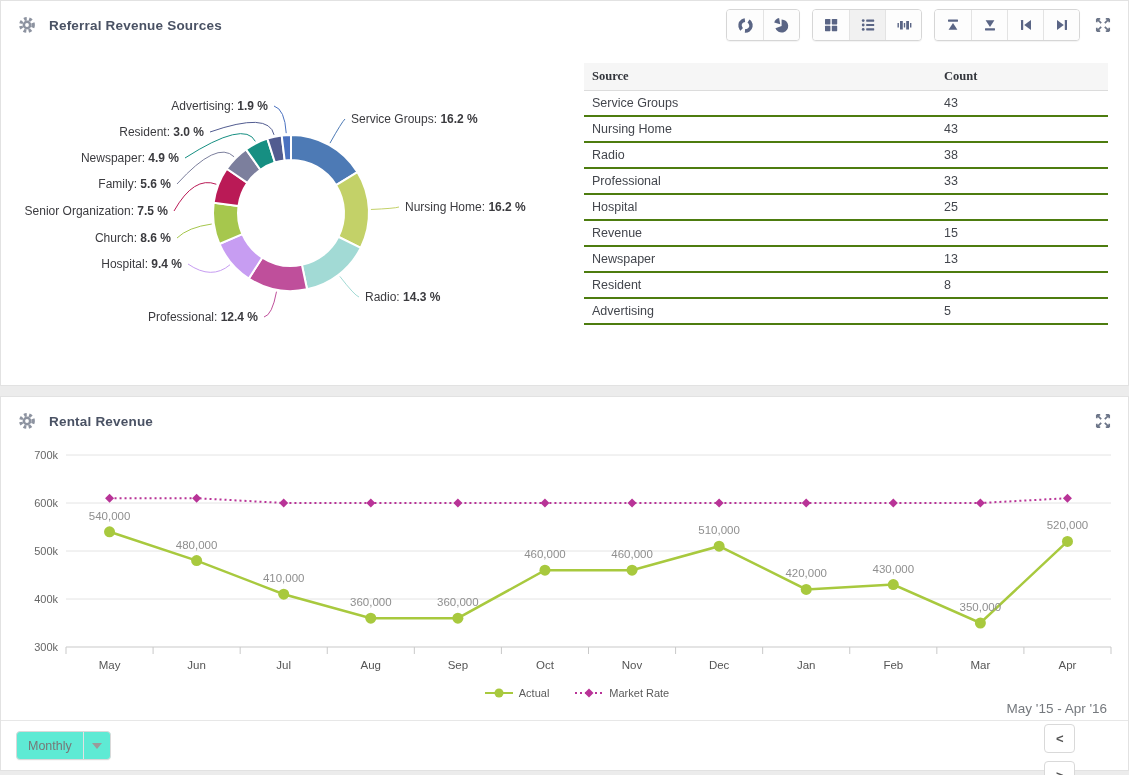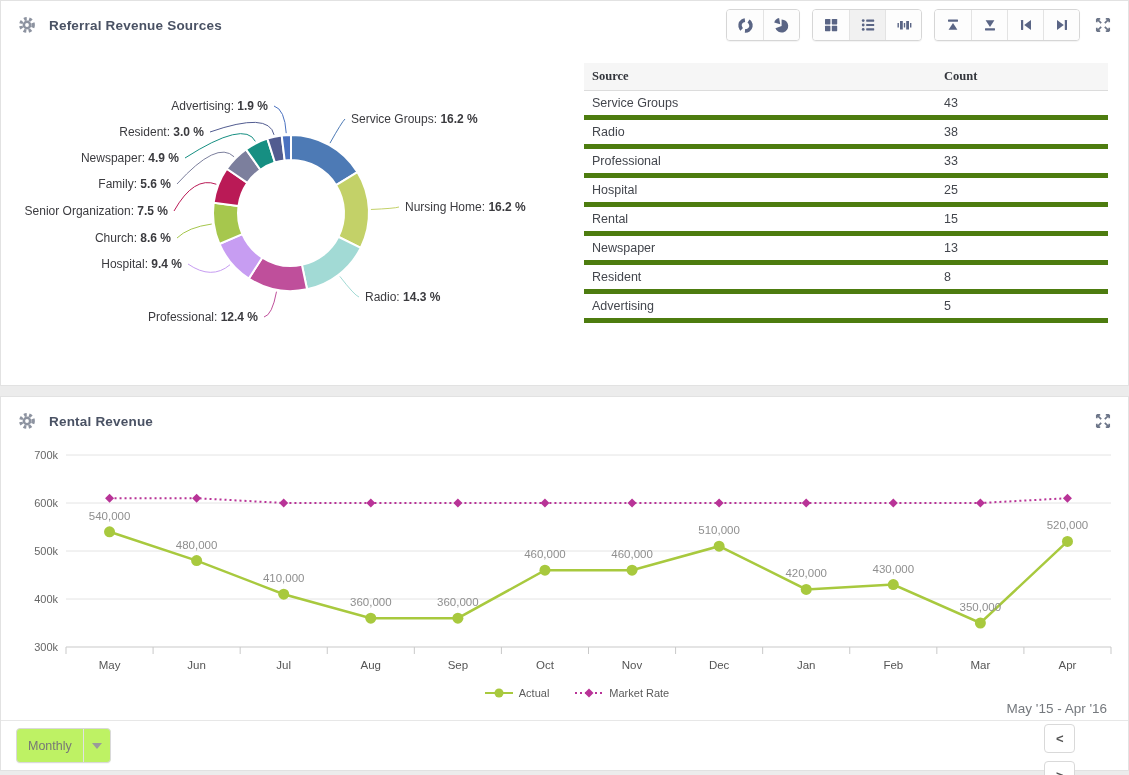--- a/index.html
+++ b/index.html
@@ -24,31 +24,31 @@
   .tb-btn:first-child { border-left:none; }
   .tb-btn.active { background:#f1f1f1; }
   .maximize-btn { background:none; border:none; padding:0; margin:0; cursor:pointer; width:22px; height:22px; display:flex; align-items:center; justify-content:center; }
 
   .panel1-body { display:flex; }
   #donut-svg { flex:none; margin-top:8px; }
   .table-wrap { flex:1; margin:14px 20px 0 18px; }
   table { width:100%; border-collapse:collapse; font-size:12.5px; color:#43464d; }
   thead th { background:#f6f6f6; border-bottom:1px solid #dcdcdc; font-weight:bold; text-align:left;
              padding:6px 8px; color:#33363c; font-size:12.5px;font-family:Liberation Serif, serif; }
-  tbody td { padding:5px 8px; border-bottom:5px solid #4d7c0f; }
+  tbody td { padding:5px 8px; border-bottom:2px solid #4d7c0f; }
   .col-count { width:172px; }
 
   #line-svg { display:block; }
   .legend { display:flex; justify-content:center; align-items:center; gap:26px; height:26px;
             font-size:11px; color:#5b5b5b;padding-left:25px; }
   .legend-item { display:flex; align-items:center; gap:6px; }
 
   .bottombar { margin-top:auto; border-top:1px solid #e7e7e7; height:50px; display:flex; align-items:center; padding:0 15px; background:#fff; }
-  .select { display:flex; align-items:stretch; border:1px solid #d9d9d9; border-radius:4px; height:35px;
-            background:#bef264; color:#777; font-size:12.5px; cursor:pointer; box-shadow:0 1px 1px rgba(0,0,0,.03); }
+  .select { display:flex; align-items:stretch; border:1px solid #d9d9d9; border-radius:4px; height:29px;
+            background:#5eead4; color:#777; font-size:12.5px; cursor:pointer; box-shadow:0 1px 1px rgba(0,0,0,.03); }
   .select-label { padding:0 11px; display:flex; align-items:center; }
   .select-arrow { width:27px; border-left:1px solid #e2e2e2; display:flex; align-items:center; justify-content:center; }
   .caret-down { width:0; height:0; border-left:5px solid transparent; border-right:5px solid transparent; border-top:6px solid #9a9a9a; }
   .range-nav { margin-left:auto; display:flex; align-items:center; gap:8px;flex-direction:column; }
   .range-label { color:#75797e; font-size:13.5px; margin-right:6px; }
   .nav-btn { width:31px; height:29px; border:1px solid #d9d9d9; border-radius:4px; background:#fff;
              color:#555; font-size:13px; font-weight:bold; cursor:pointer; line-height:1; }
 
   .icon { display:block; }
 </style>
@@ -190,33 +190,37 @@
             <th>Source</th>
             <th class="col-count">Count</th>
           </tr>
         </thead>
         <tbody id="source-tbody">
             <tr>
               <td>Service Groups</td>
               <td>43</td>
             </tr>
             <tr>
+              <td>Nursing Home</td>
+              <td>43</td>
+            </tr>
+            <tr>
               <td>Radio</td>
               <td>38</td>
             </tr>
             <tr>
               <td>Professional</td>
               <td>33</td>
             </tr>
             <tr>
               <td>Hospital</td>
               <td>25</td>
             </tr>
             <tr>
-              <td>Rental</td>
+              <td>Revenue</td>
               <td>15</td>
             </tr>
             <tr>
               <td>Newspaper</td>
               <td>13</td>
             </tr>
             <tr>
               <td>Resident</td>
               <td>8</td>
             </tr>

